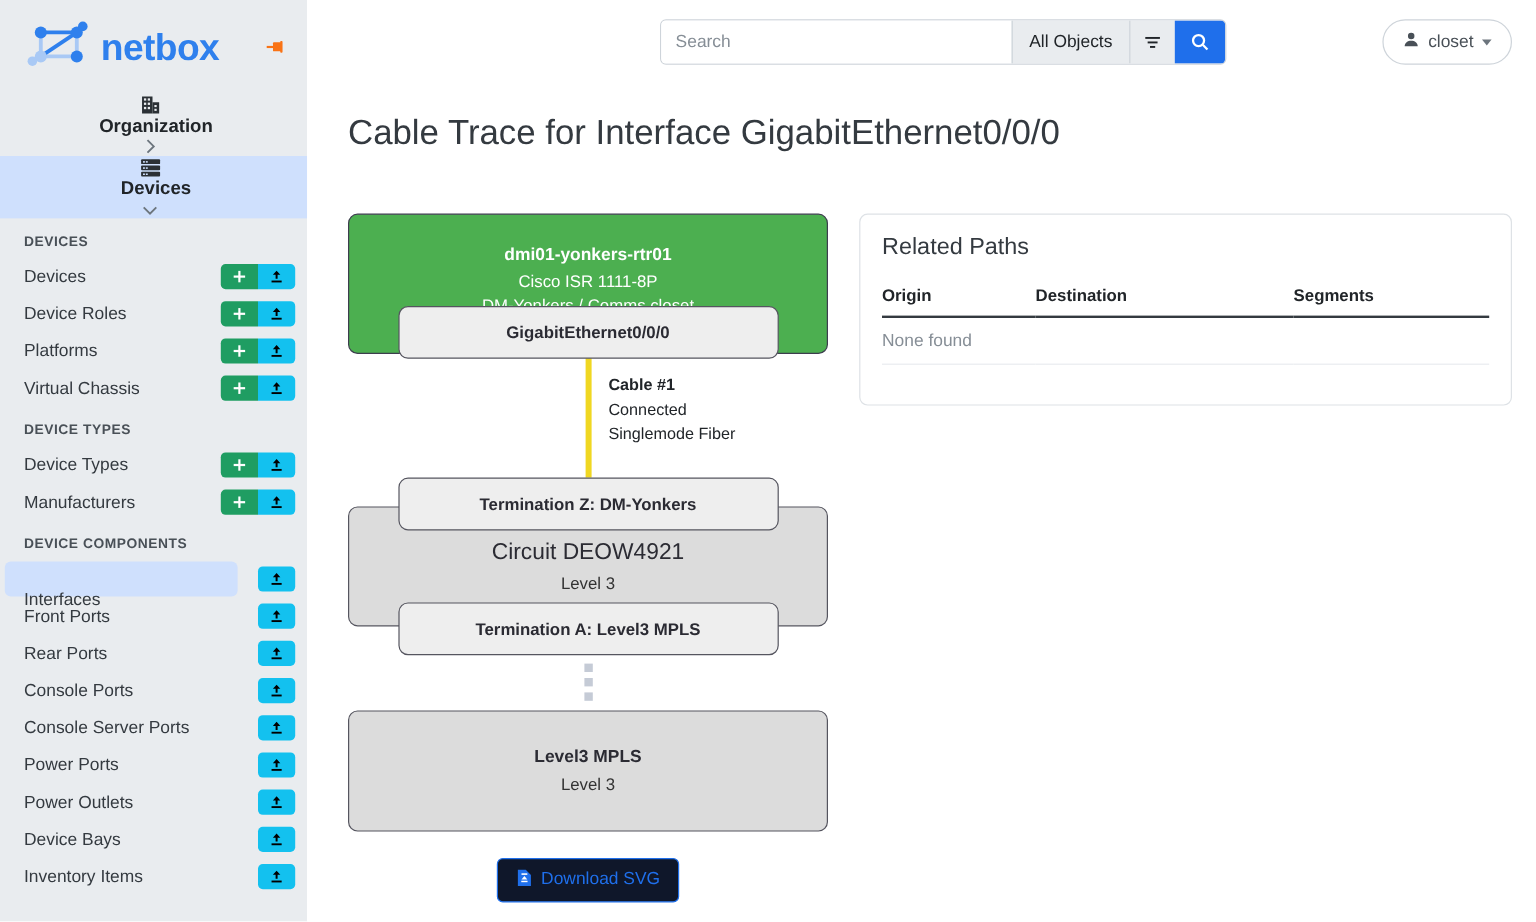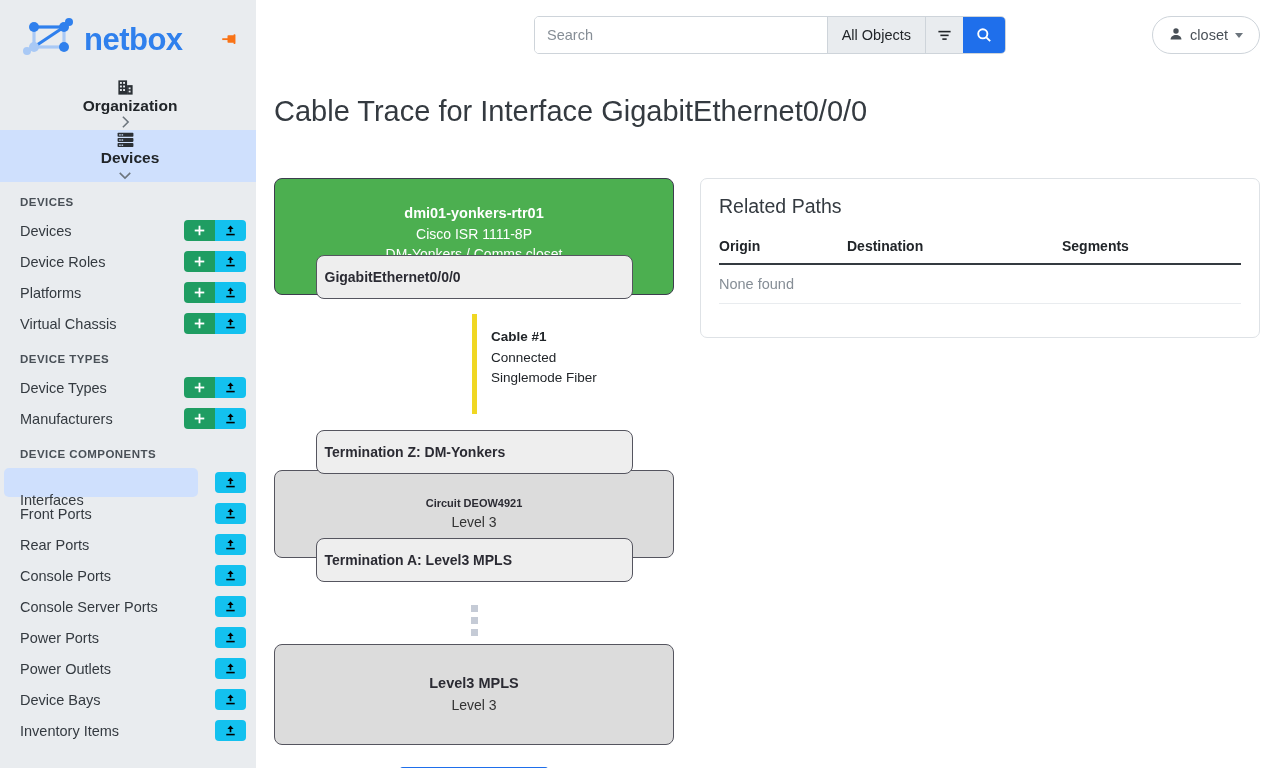--- a/index.html
+++ b/index.html
@@ -79,21 +79,21 @@
     color: #ffffff; border: none; cursor: pointer;
     font-size: 12px; line-height: 1;
   }
   .mini-btn.add { background: #1f9d62; border-radius: 4px 0 0 4px; }
   .mini-btn.imp { background: #13c1ef; border-radius: 0 4px 4px 0; }
   .mini-btn.imp.solo { border-radius: 4px; }
 
   
   .main {
     flex: 1; height: 768px; background: #fff;
-    position: relative; overflow: hidden;
+    position: relative; overflow: hidden; padding-left: 16px;
   }
 
   .topbar {
     height: 70px; display: flex; align-items: center;
     padding: 0 20px;
   }
   .search-wrap {
     display: flex; align-items: stretch;
     height: 38px; margin-left: 258px;
     border: 1px solid #ced4da; border-radius: 5px;
@@ -143,23 +143,23 @@
   .node-device {
     background: #4caf50; border: 1px solid #3d3d4e; border-radius: 8px;
     color: #ffffff; text-align: center;
     padding: 24px 10px 30px 10px;
     position: relative; z-index: 1;
   }
   .node-device .d-name { font-size: 14.5px; font-weight: 700; line-height: 1.45; }
   .node-device .d-sub  { font-size: 14px; font-weight: 400; line-height: 1.45; }
 
   .node-term {
-    width: 317px; margin: 16px auto;
+    width: 317px; margin: 0 auto;
     background: #eeeeee; border: 1px solid #55555f; border-radius: 8px;
-    text-align: left; font-size: 14px; font-weight: 700; color: #2b2b33;
+    text-align: center; font-size: 14px; font-weight: 700; color: #2b2b33;
     padding: 13px 8px; position: relative; z-index: 3;
   }
   .pull-up-40 { margin-top: -40px; }
 
   .cable-row {
     display: flex; align-items: stretch;
     height: 100px; position: relative;
     margin-top: -1px;
   }
   .cable-line {
@@ -169,21 +169,21 @@
   .cable-meta { padding: 13px 0 0 14px; }
   .cable-meta .c-label { font-size: 13.5px; font-weight: 700; color: #212529; line-height: 1.52; }
   .cable-meta .c-val   { font-size: 13.5px; font-weight: 400; color: #212529; line-height: 1.52; }
 
   .node-circuit {
     background: #dcdcdc; border: 1px solid #55555f; border-radius: 8px;
     text-align: center; color: #2b2b33;
     padding: 24px 10px 24px 10px;
     position: relative; z-index: 1;
   }
-  .node-circuit .ci-name { font-size: 11px; font-weight: 700; line-height: 1.5; }
+  .node-circuit .ci-name { font-size: 19px; font-weight: 400; line-height: 1.5; }
   .node-circuit .ci-sub  { font-size: 14px; font-weight: 400; line-height: 1.5; color: #333; }
 
   .dotted-gap {
     height: 46px; display: flex; flex-direction: column;
     align-items: center; justify-content: center; gap: 5px;
   }
   .dot-sq { width: 7px; height: 7px; background: #c5cbd6; }
 
   .node-provider {
     background: #dcdcdc; border: 1px solid #55555f; border-radius: 8px;

